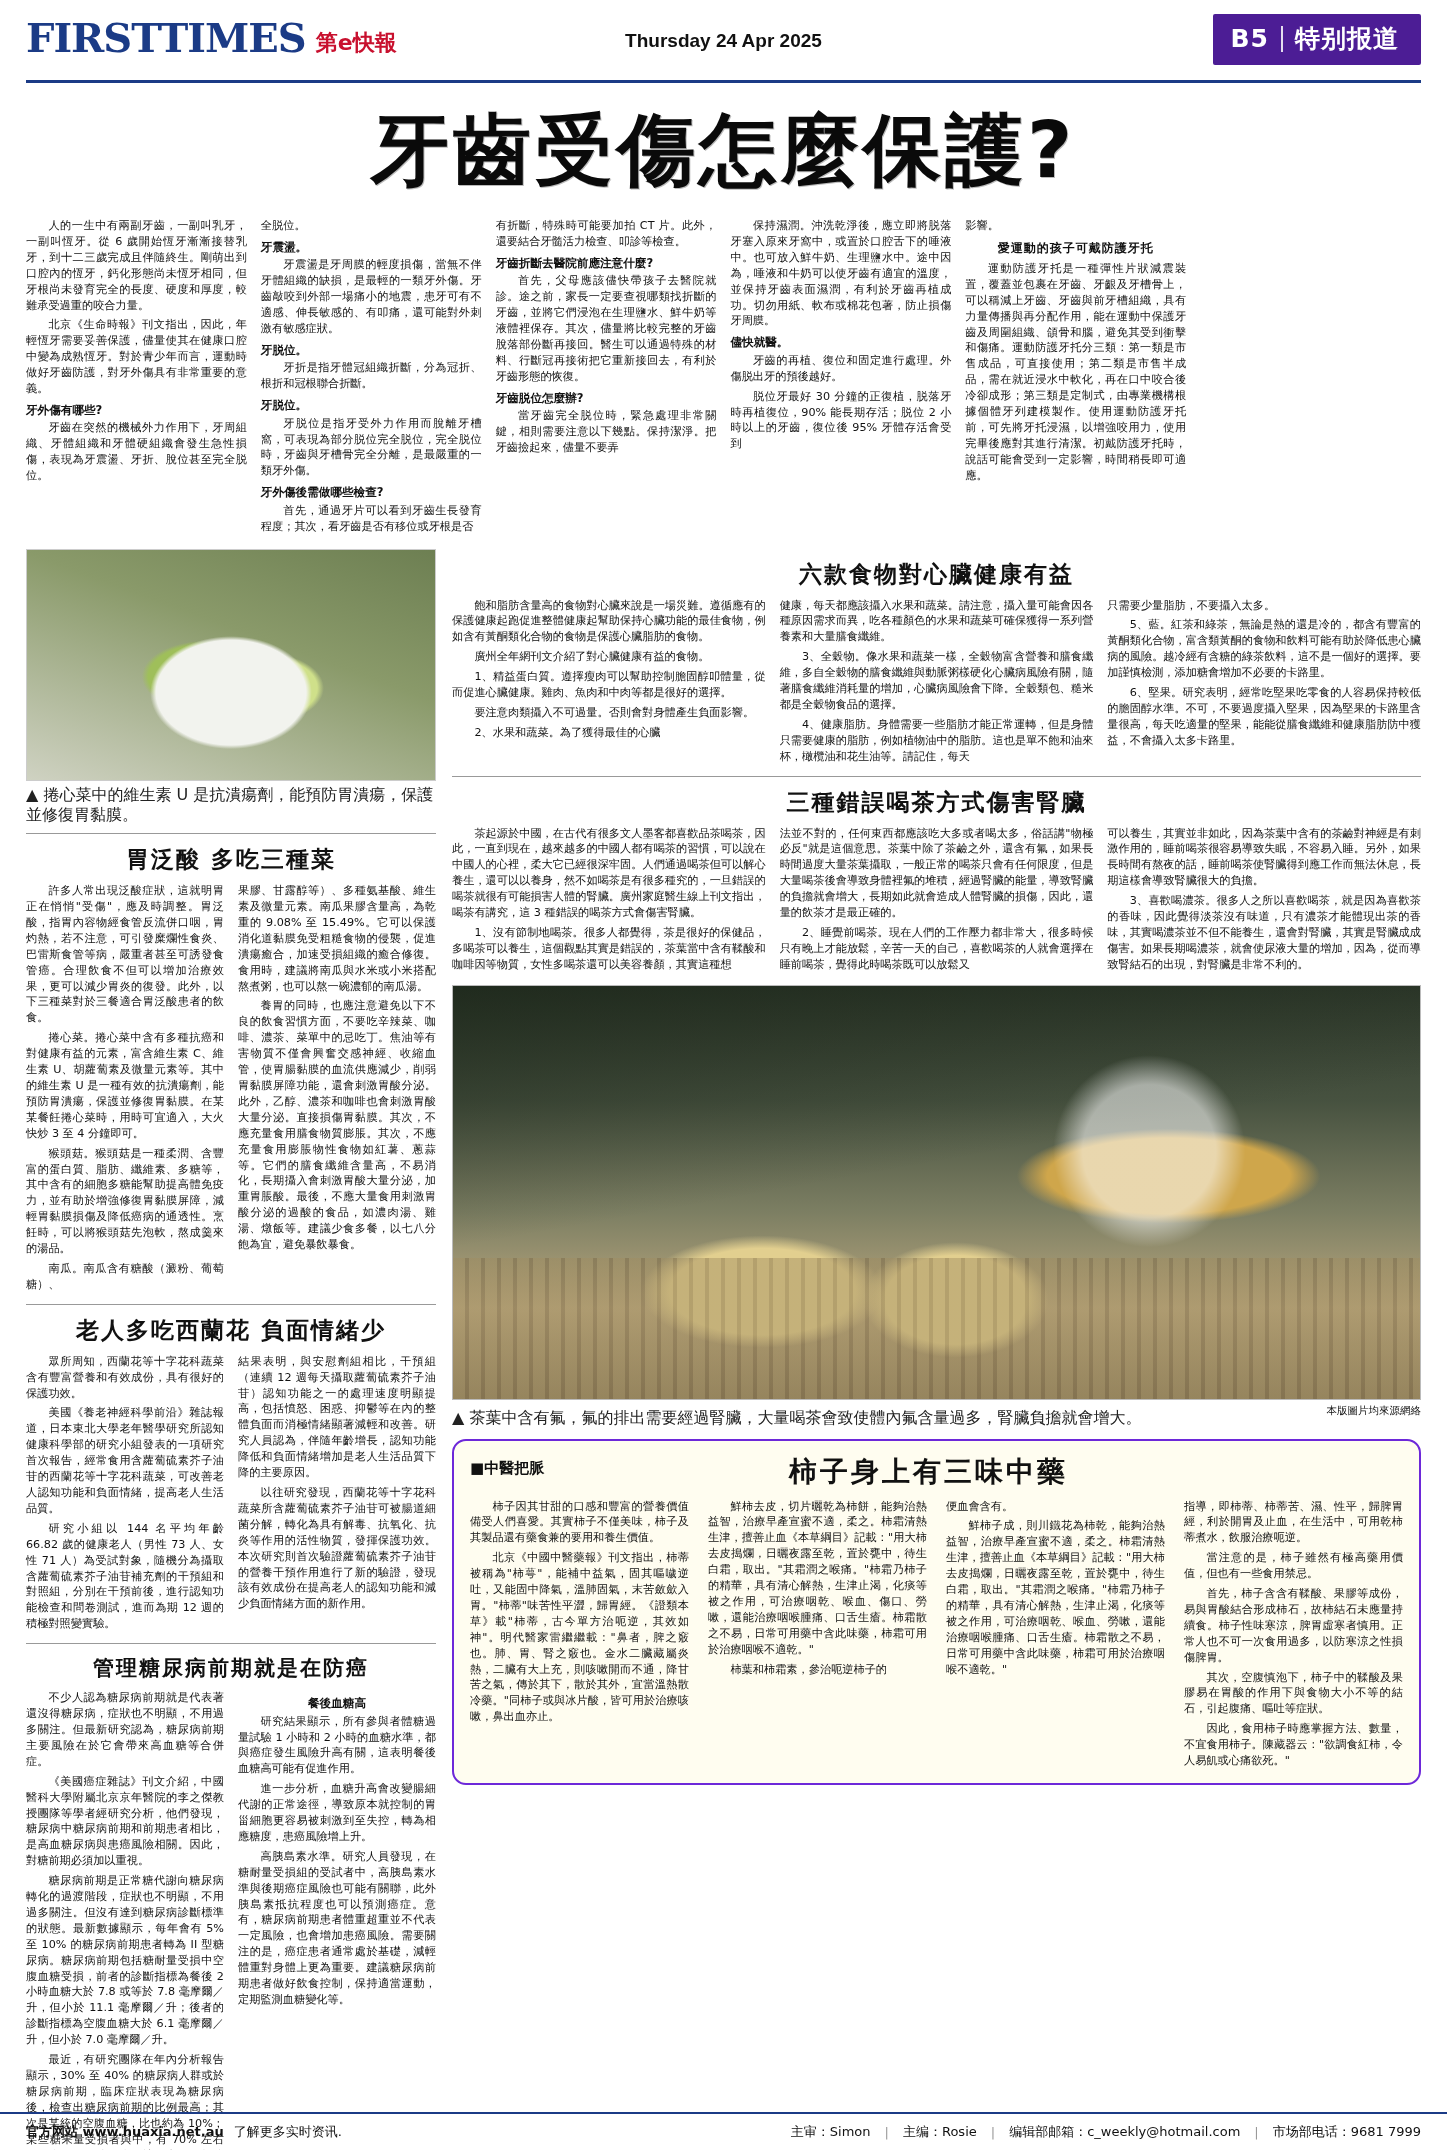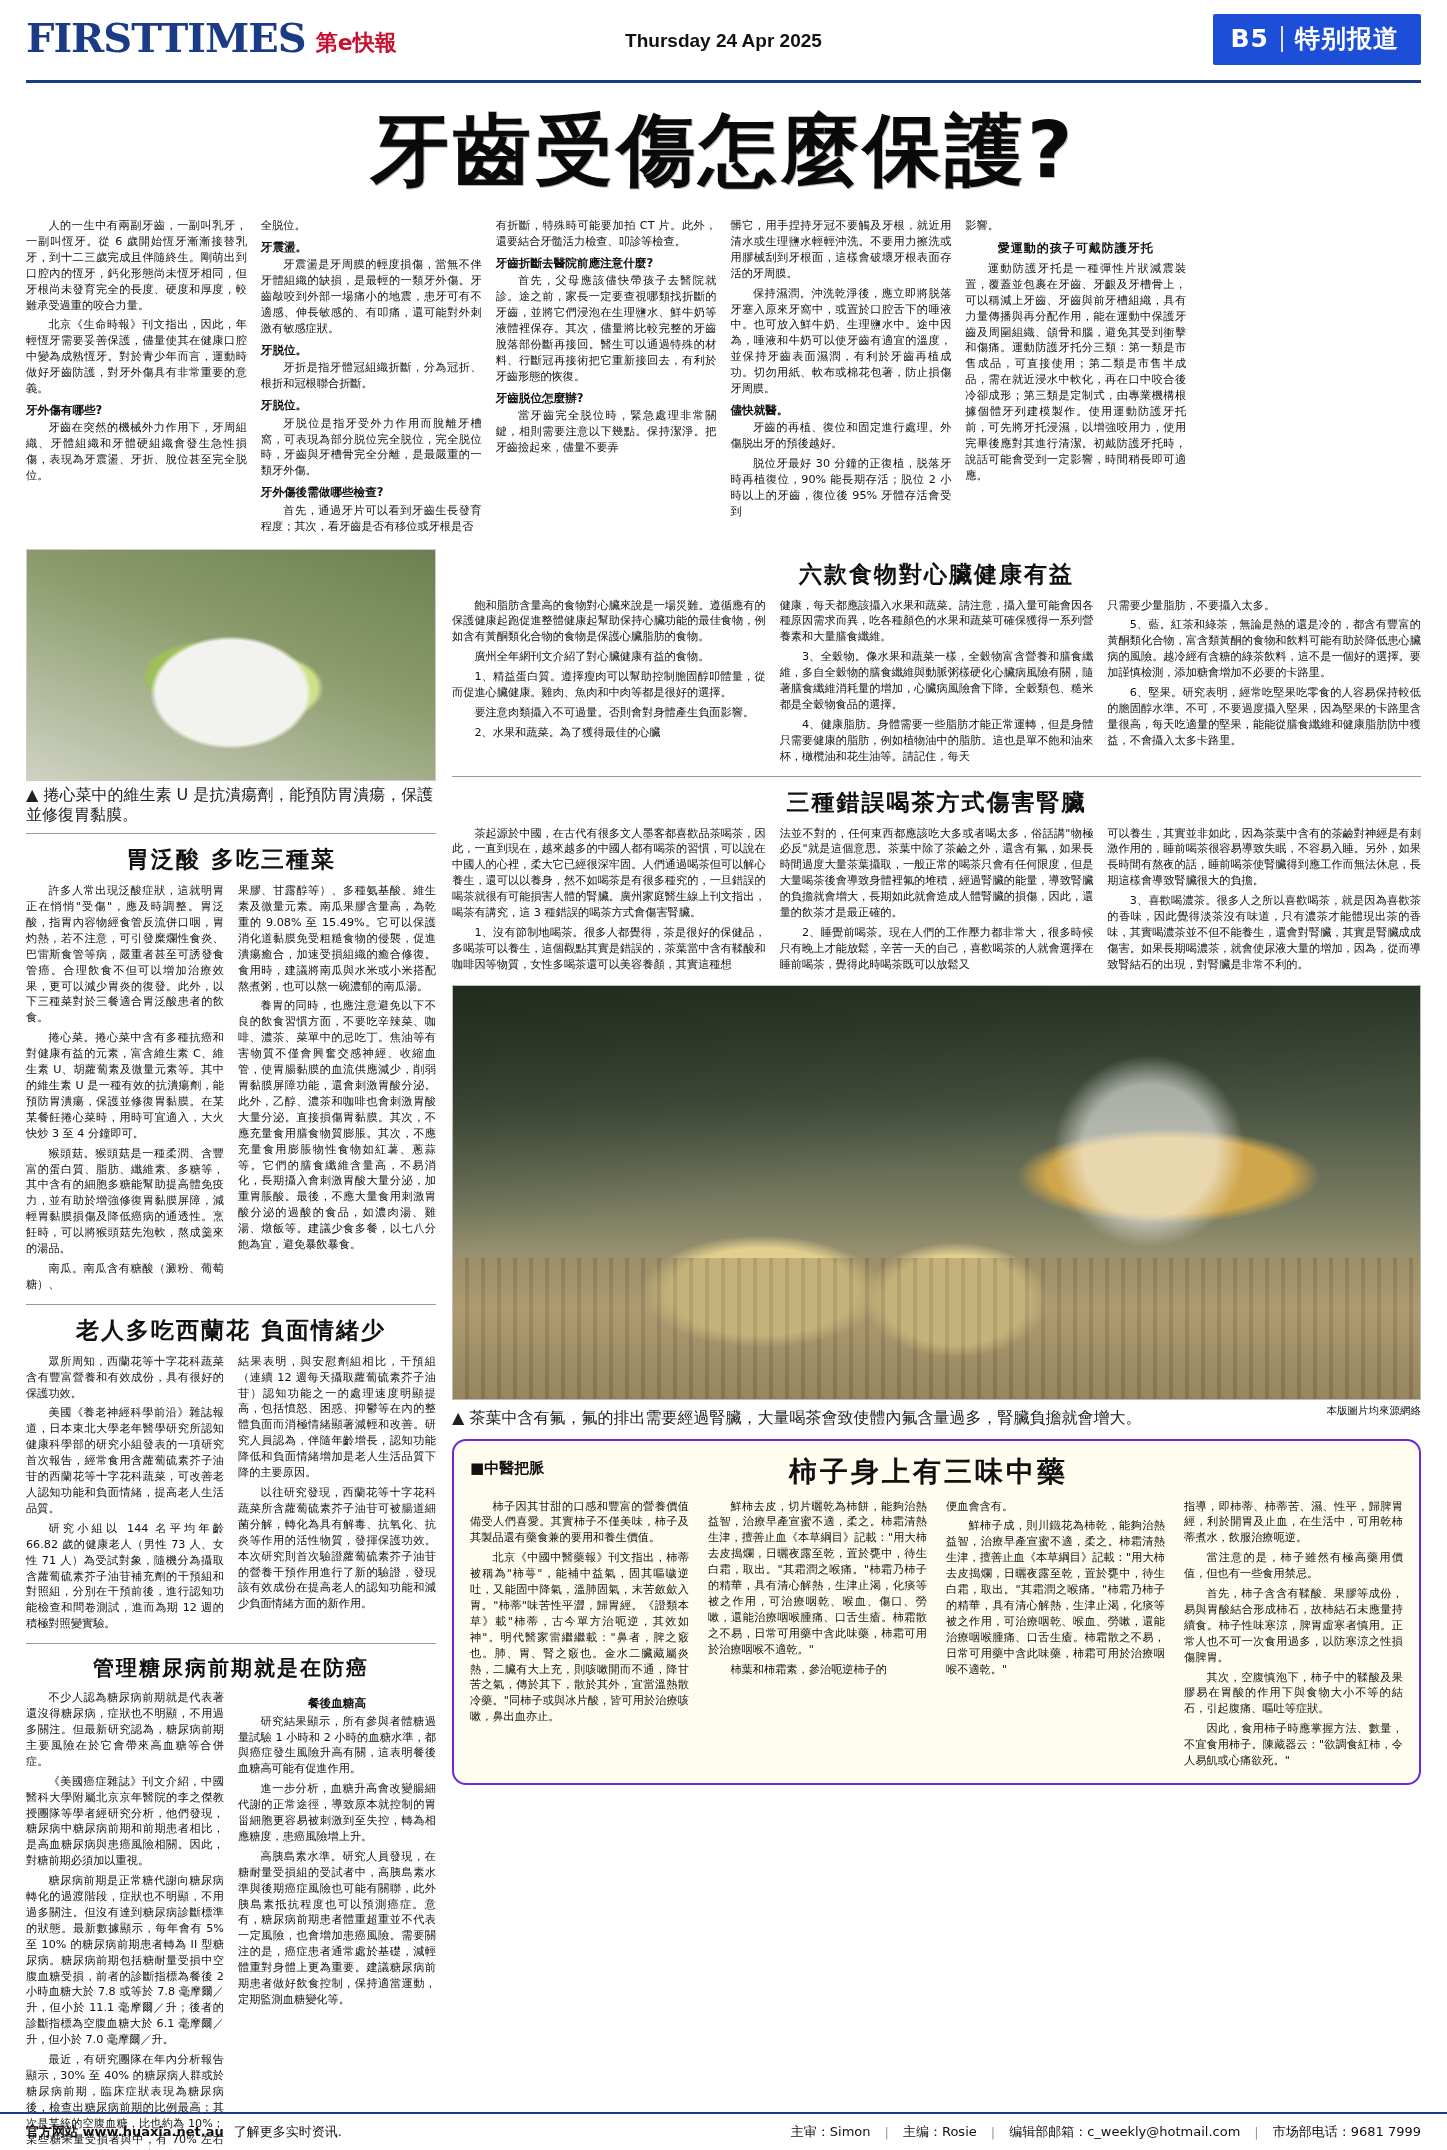--- a/index.html
+++ b/index.html
@@ -26,21 +26,21 @@
     font-family:"DejaVu Sans","Liberation Sans",sans-serif;
     font-weight:700; font-size:22px; color:#c8102e; line-height:1; padding-bottom:4px;
   }
   .date {
     position:absolute; left:50%; transform:translateX(-50%); top:30px;
     font-size:19px; font-weight:600; color:#111;
     font-family:"Liberation Sans",sans-serif;
   }
   .section-tag {
     position:absolute; right:0; top:14px;
-    background:#1d4ed8; color:#fff;
+    background:#4c1d95; color:#fff;
     padding:8px 22px 10px 18px;
     font-size:25px; font-weight:700; letter-spacing:1px;
     display:flex; align-items:center; gap:12px;
     border-radius:2px;
   }
   .section-tag .bar { width:2px; height:26px; background:#fff; opacity:.85; }
   .rule-top { height:3px; background:#1b3b86; margin-top:2px; }
 
   
   .headline {
@@ -202,21 +202,20 @@
       <p class="t">首先，通過牙片可以看到牙齒生長發育程度；其次，看牙齒是否有移位或牙根是否</p>
     </div>
     <div class="cjk">
       <p class="n">有折斷，特殊時可能要加拍 CT 片。此外，還要結合牙髓活力檢查、叩診等檢查。</p>
       <div class="sub">牙齒折斷去醫院前應注意什麼?</div>
       <p class="t">首先，父母應該儘快帶孩子去醫院就診。途之前，家長一定要查視哪類找折斷的牙齒，並將它們浸泡在生理鹽水、鮮牛奶等液體裡保存。其次，儘量將比較完整的牙齒脫落部份斷再接回。醫生可以通過特殊的材料、行斷冠再接術把它重新接回去，有利於牙齒形態的恢復。</p>
       <div class="sub">牙齒脱位怎麼辦?</div>
       <p class="t">當牙齒完全脱位時，緊急處理非常關鍵，相則需要注意以下幾點。保持潔淨。把牙齒撿起來，儘量不要弄</p>
     </div>
     <div class="cjk">
-      <p class="n">髒它，用手捏持牙冠不要觸及牙根，就近用清水或生理鹽水輕輕沖洗。不要用力擦洗或用膠械刮到牙根面，這樣會破壞牙根表面存活的牙周膜。</p>
       <p class="t">保持濕潤。沖洗乾淨後，應立即將脱落牙塞入原來牙窩中，或置於口腔舌下的唾液中。也可放入鮮牛奶、生理鹽水中。途中因為，唾液和牛奶可以使牙齒有適宜的溫度，並保持牙齒表面濕潤，有利於牙齒再植成功。切勿用紙、軟布或棉花包著，防止損傷牙周膜。</p>
       <div class="sub">儘快就醫。</div>
       <p class="t">牙齒的再植、復位和固定進行處理。外傷脱出牙的預後越好。</p>
       <p class="t">脱位牙最好 30 分鐘的正復植，脱落牙時再植復位，90% 能長期存活；脱位 2 小時以上的牙齒，復位後 95% 牙體存活會受到</p>
     </div>
     <div class="cjk">
       <p class="n">影響。</p>
       <div class="sub" style="text-align:center;font-size:12px;letter-spacing:1px;margin:6px 0 4px;">愛運動的孩子可戴防護牙托</div>
       <p class="t">運動防護牙托是一種彈性片狀減震裝置，覆蓋並包裹在牙齒、牙齦及牙槽骨上，可以稱減上牙齒、牙齒與前牙槽組織，具有力量傳播與再分配作用，能在運動中保護牙齒及周圍組織、頜骨和腦，避免其受到衝擊和傷痛。運動防護牙托分三類：第一類是市售成品，可直接使用；第二類是市售半成品，需在就近浸水中軟化，再在口中咬合後冷卻成形；第三類是定制式，由專業機構根據個體牙列建模製作。使用運動防護牙托前，可先將牙托浸濕，以增強咬用力，使用完畢後應對其進行清潔。初戴防護牙托時，說話可能會受到一定影響，時間稍長即可適應。</p>
     </div>

